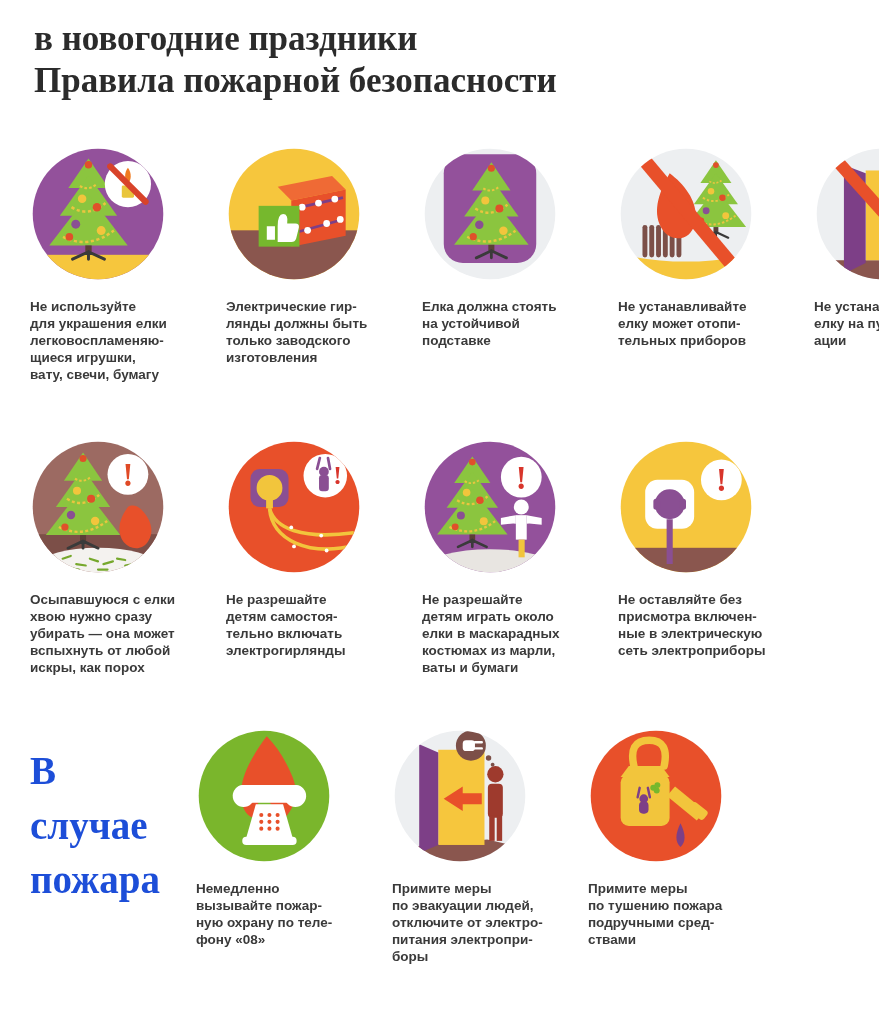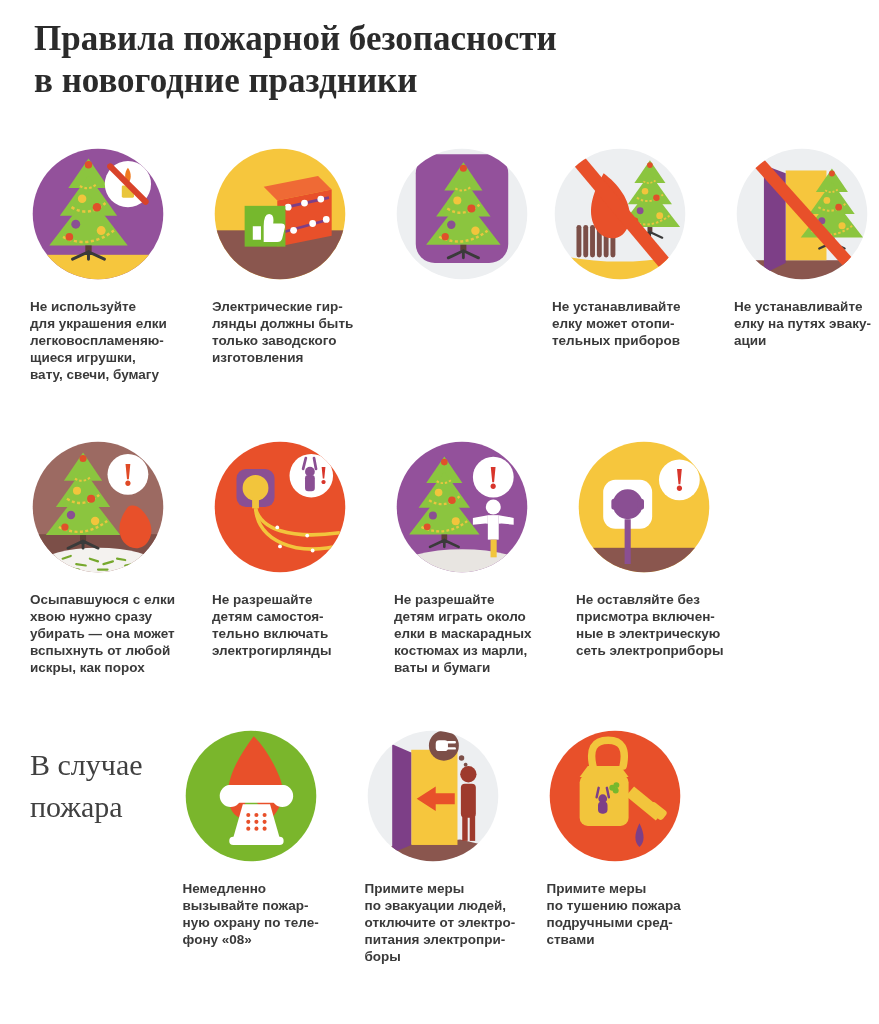--- a/index.html
+++ b/index.html
@@ -1,30 +1,30 @@
 <!DOCTYPE html>
 <html><head>
 <meta charset="utf-8">
 <style>
   html,body{margin:0;padding:0;background:#fff;}
   .page{position:relative;width:879px;height:1024px;background:#ffffff;overflow:hidden;
         font-family:"Liberation Sans",sans-serif;}
   .title{font-family:"Liberation Serif",serif;font-size:35px;font-weight:600;color:#2b2b2b;
          line-height:1.2;padding:18px 20px 0 34px;}
   .title span{display:block;}
-  .grid{display:grid;grid-template-columns:repeat(5,1fr);column-gap:22px;padding:0 20px 0 30px;}
+  .grid{display:grid;grid-template-columns:repeat(5,1fr);column-gap:36px;padding:0 20px 0 30px;}
   .row1{margin-top:44px;}
   .row2{margin-top:56px;}
   .row3{margin-top:52px;}
   .cell{display:flex;flex-direction:column;align-items:flex-start;}
   .icon{width:136px;height:136px;display:block;}
   .caption{margin-top:16px;width:160px;font-size:13.5px;font-weight:700;line-height:1.26;
            color:#3a3a3a;white-space:pre-line;}
-  .section-heading{font-family:"Liberation Serif",serif;font-size:30px;font-weight:400;
-                   color:#404040;line-height:1.4;padding-top:16px;}
+  .section-heading{font-family:"Liberation Serif",serif;font-size:39px;font-weight:700;
+                   color:#1d4ed8;line-height:1.4;padding-top:16px;}
   .section-heading span{display:block;}
 </style>
 </head>
 <body>
 
 <div class="page">
 
   <svg width="0" height="0" style="position:absolute" aria-hidden="true">
     <defs>
       <clipPath id="cclip">
@@ -43,22 +43,22 @@
         <circle cx="38" cy="66" r="4.2" fill="#8a4f93"></circle>
         <circle cx="62" cy="72" r="4.2" fill="#f2c53c"></circle>
         <circle cx="32" cy="78" r="3.6" fill="#e0502a"></circle>
         <rect x="47" y="86" width="6" height="6" fill="#5d4037"></rect>
         <path d="M50,92 L35,99 M50,92 L65,99 M50,92 L50,99" stroke="#3a3a3a" stroke-width="2.8" fill="none" stroke-linecap="round"></path>
       </g>
     </defs>
   </svg>
 
   <div class="title">
+    <span>в новогодние праздники</span>
     <span>Правила пожарной безопасности</span>
-    <span>в новогодние праздники</span>
   </div>
 
   <div class="grid row1">
 
     <div class="cell">
       <svg class="icon" viewBox="0 0 100 100">
         <circle cx="50" cy="50" r="48" fill="#93519b"></circle>
         <g clip-path="url(#cclip)">
           <rect x="0" y="80" width="100" height="20" fill="#f6c63d"></rect>
           <use href="#tree" transform="translate(4,6) scale(0.78)"></use>
@@ -100,20 +100,23 @@
     </div>
 
     <div class="cell">
       <svg class="icon" viewBox="0 0 100 100">
         <circle cx="50" cy="50" r="48" fill="#edeff1"></circle>
         <g clip-path="url(#cclip)">
           <rect x="16" y="6" width="68" height="80" rx="14" fill="#93519b"></rect>
           <use href="#tree" transform="translate(14,9) scale(0.74)"></use>
         </g>
       </svg>
+      <div class="caption">Елка должна стоять
+на устойчивой
+подставке</div>
     </div>
 
     <div class="cell">
       <svg class="icon" viewBox="0 0 100 100">
         <circle cx="50" cy="50" r="48" fill="#edeff1"></circle>
         <g clip-path="url(#cclip)">
           <path d="M4,80 Q50,90 96,80 L96,100 L4,100 Z" fill="#f6c63d"></path>
           <use href="#tree" transform="translate(42,8) scale(0.6)"></use>
           <g fill="#7c4f48">
             <rect x="18" y="58" width="3.6" height="24" rx="1.8"></rect>

